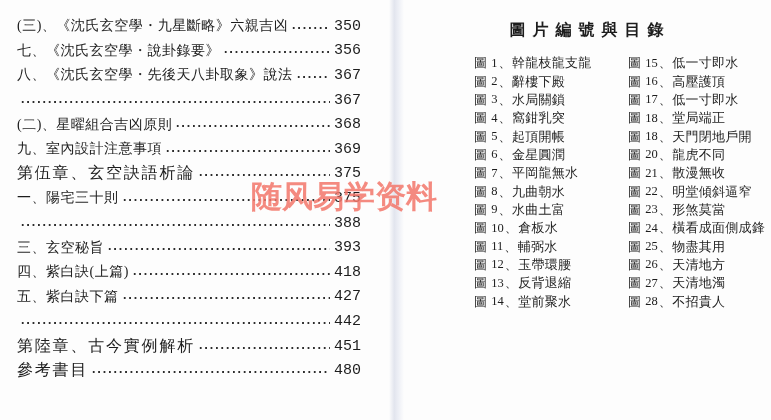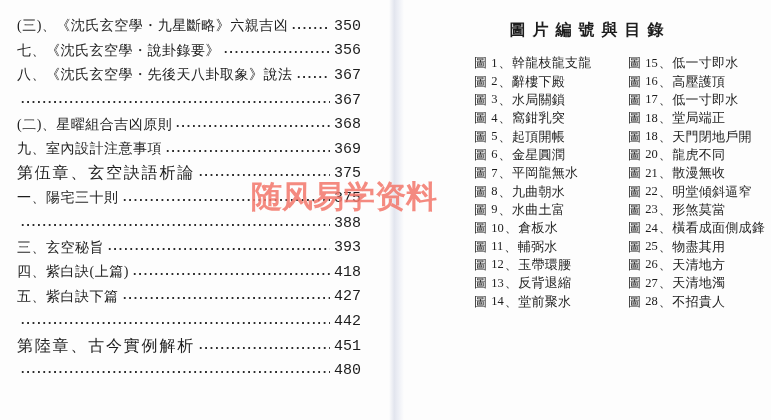--- a/index.html
+++ b/index.html
@@ -137,20 +137,21 @@
     <div class="toc-row item">
         <span class="dots"></span>
         <span class="pg">442</span>
       </div>
     <div class="toc-row chapter">
         <span class="lbl">第陸章、古今實例解析</span>
         <span class="dots"></span>
         <span class="pg">451</span>
       </div>
     <div class="toc-row chapter">
+        <span class="lbl">參考書目</span>
         <span class="dots"></span>
         <span class="pg">480</span>
       </div>
   </div>
 
   <div class="fig-title">圖片編號與目錄</div>
 
   <div class="fig-col col1">
     <div class="fig-row">
         <span>圖</span>

